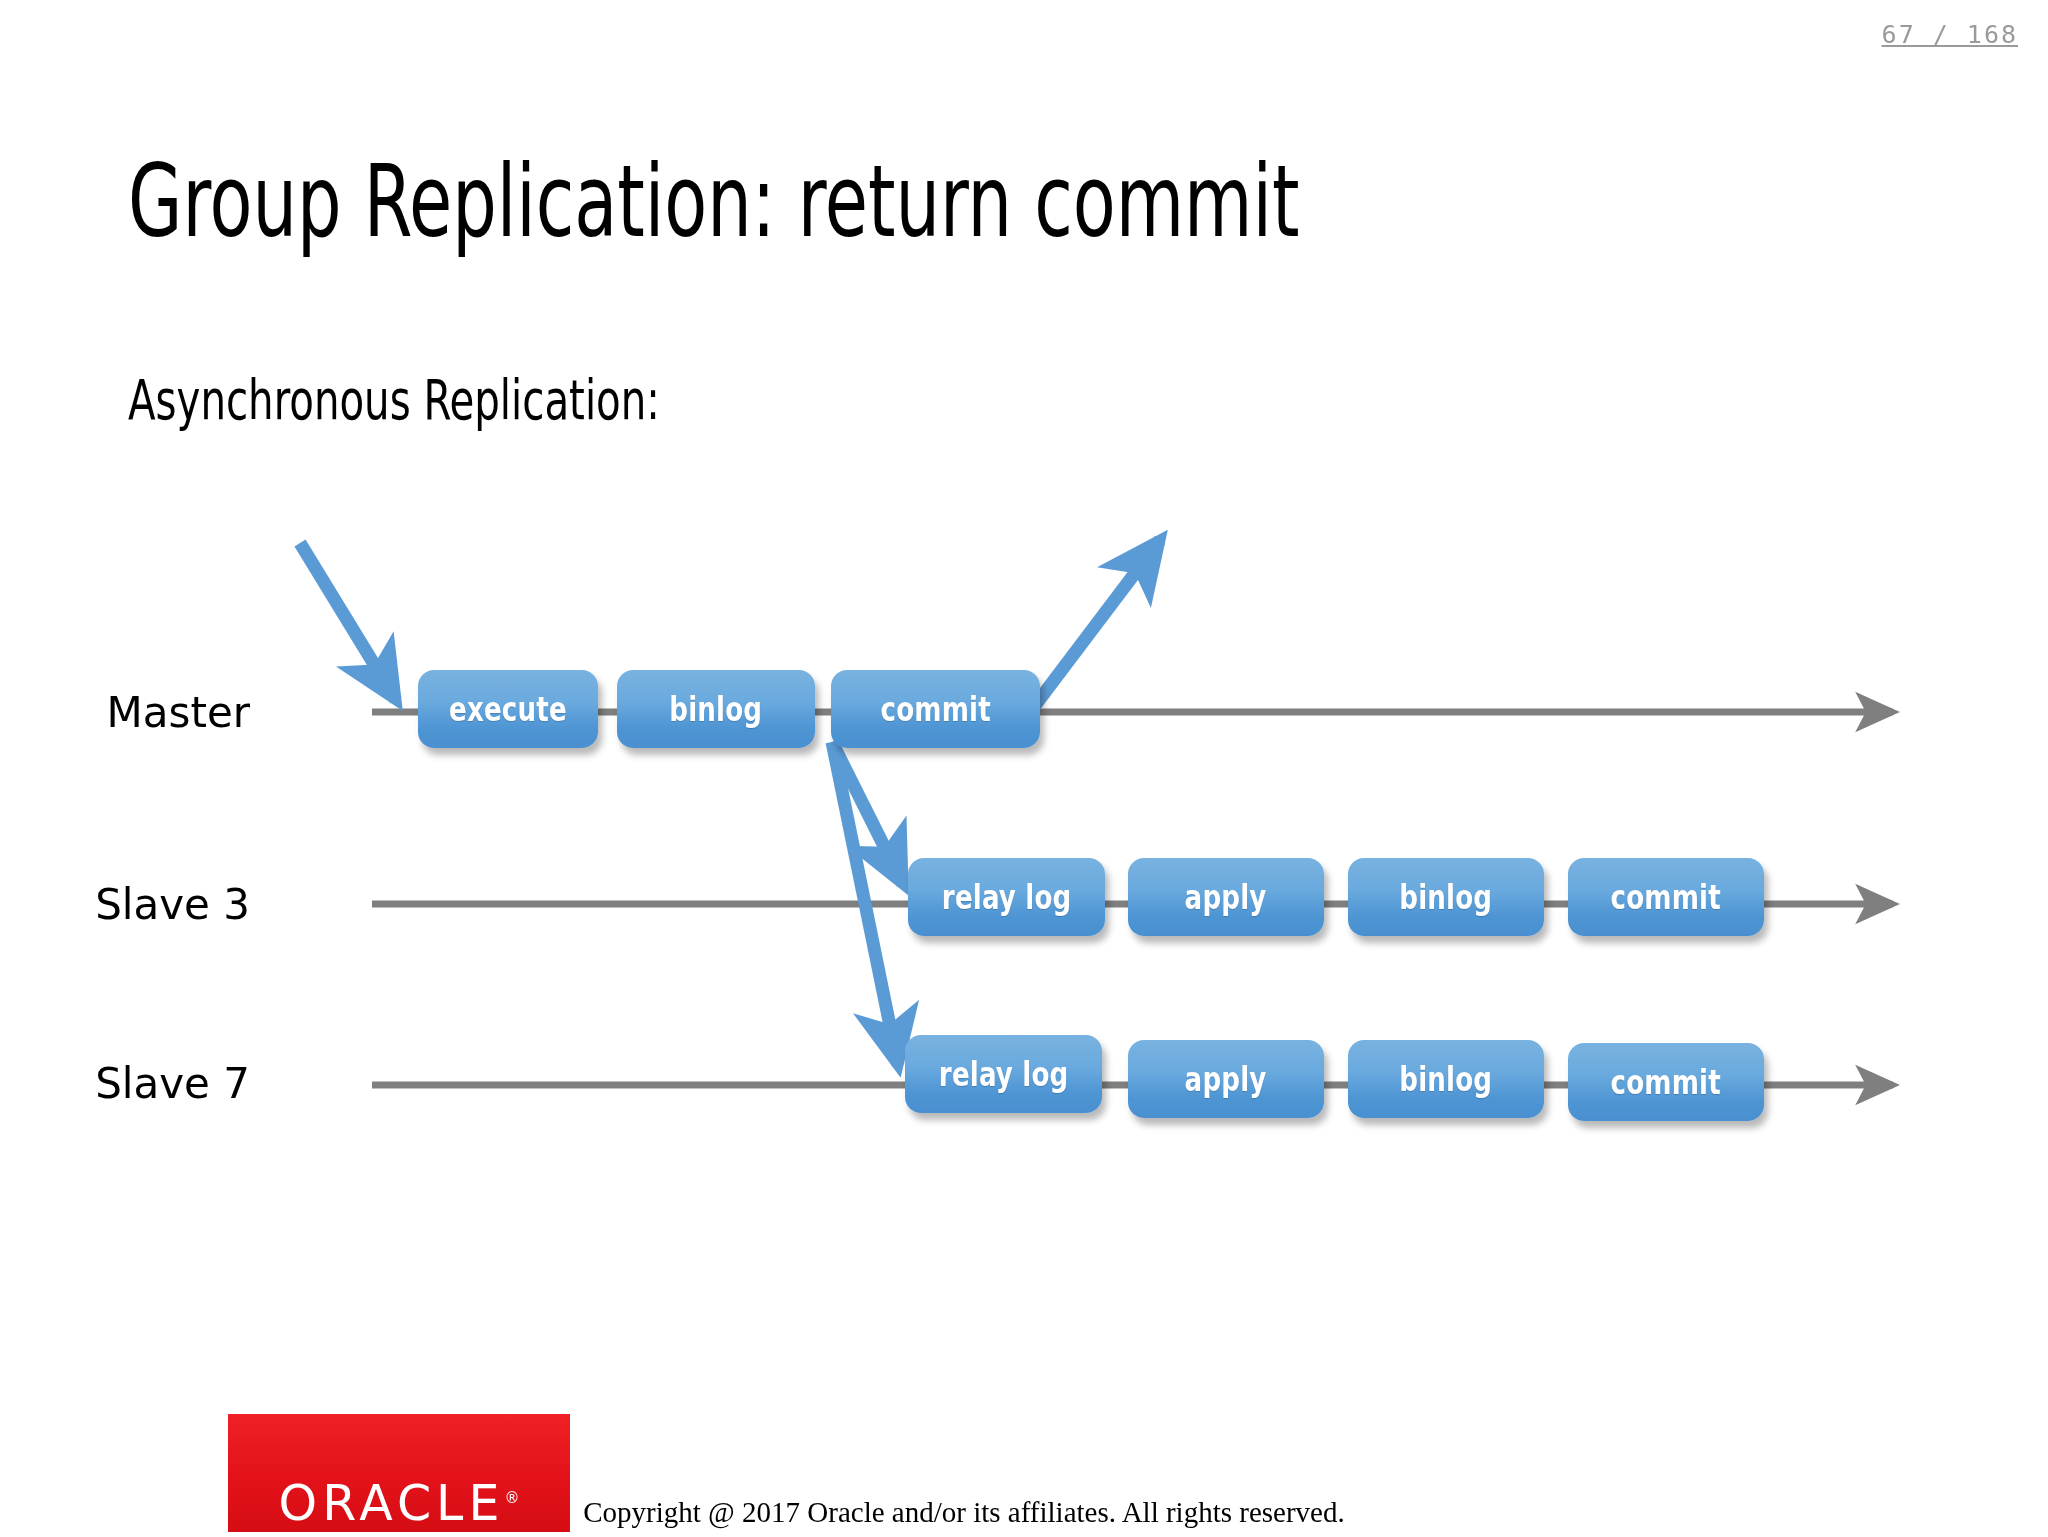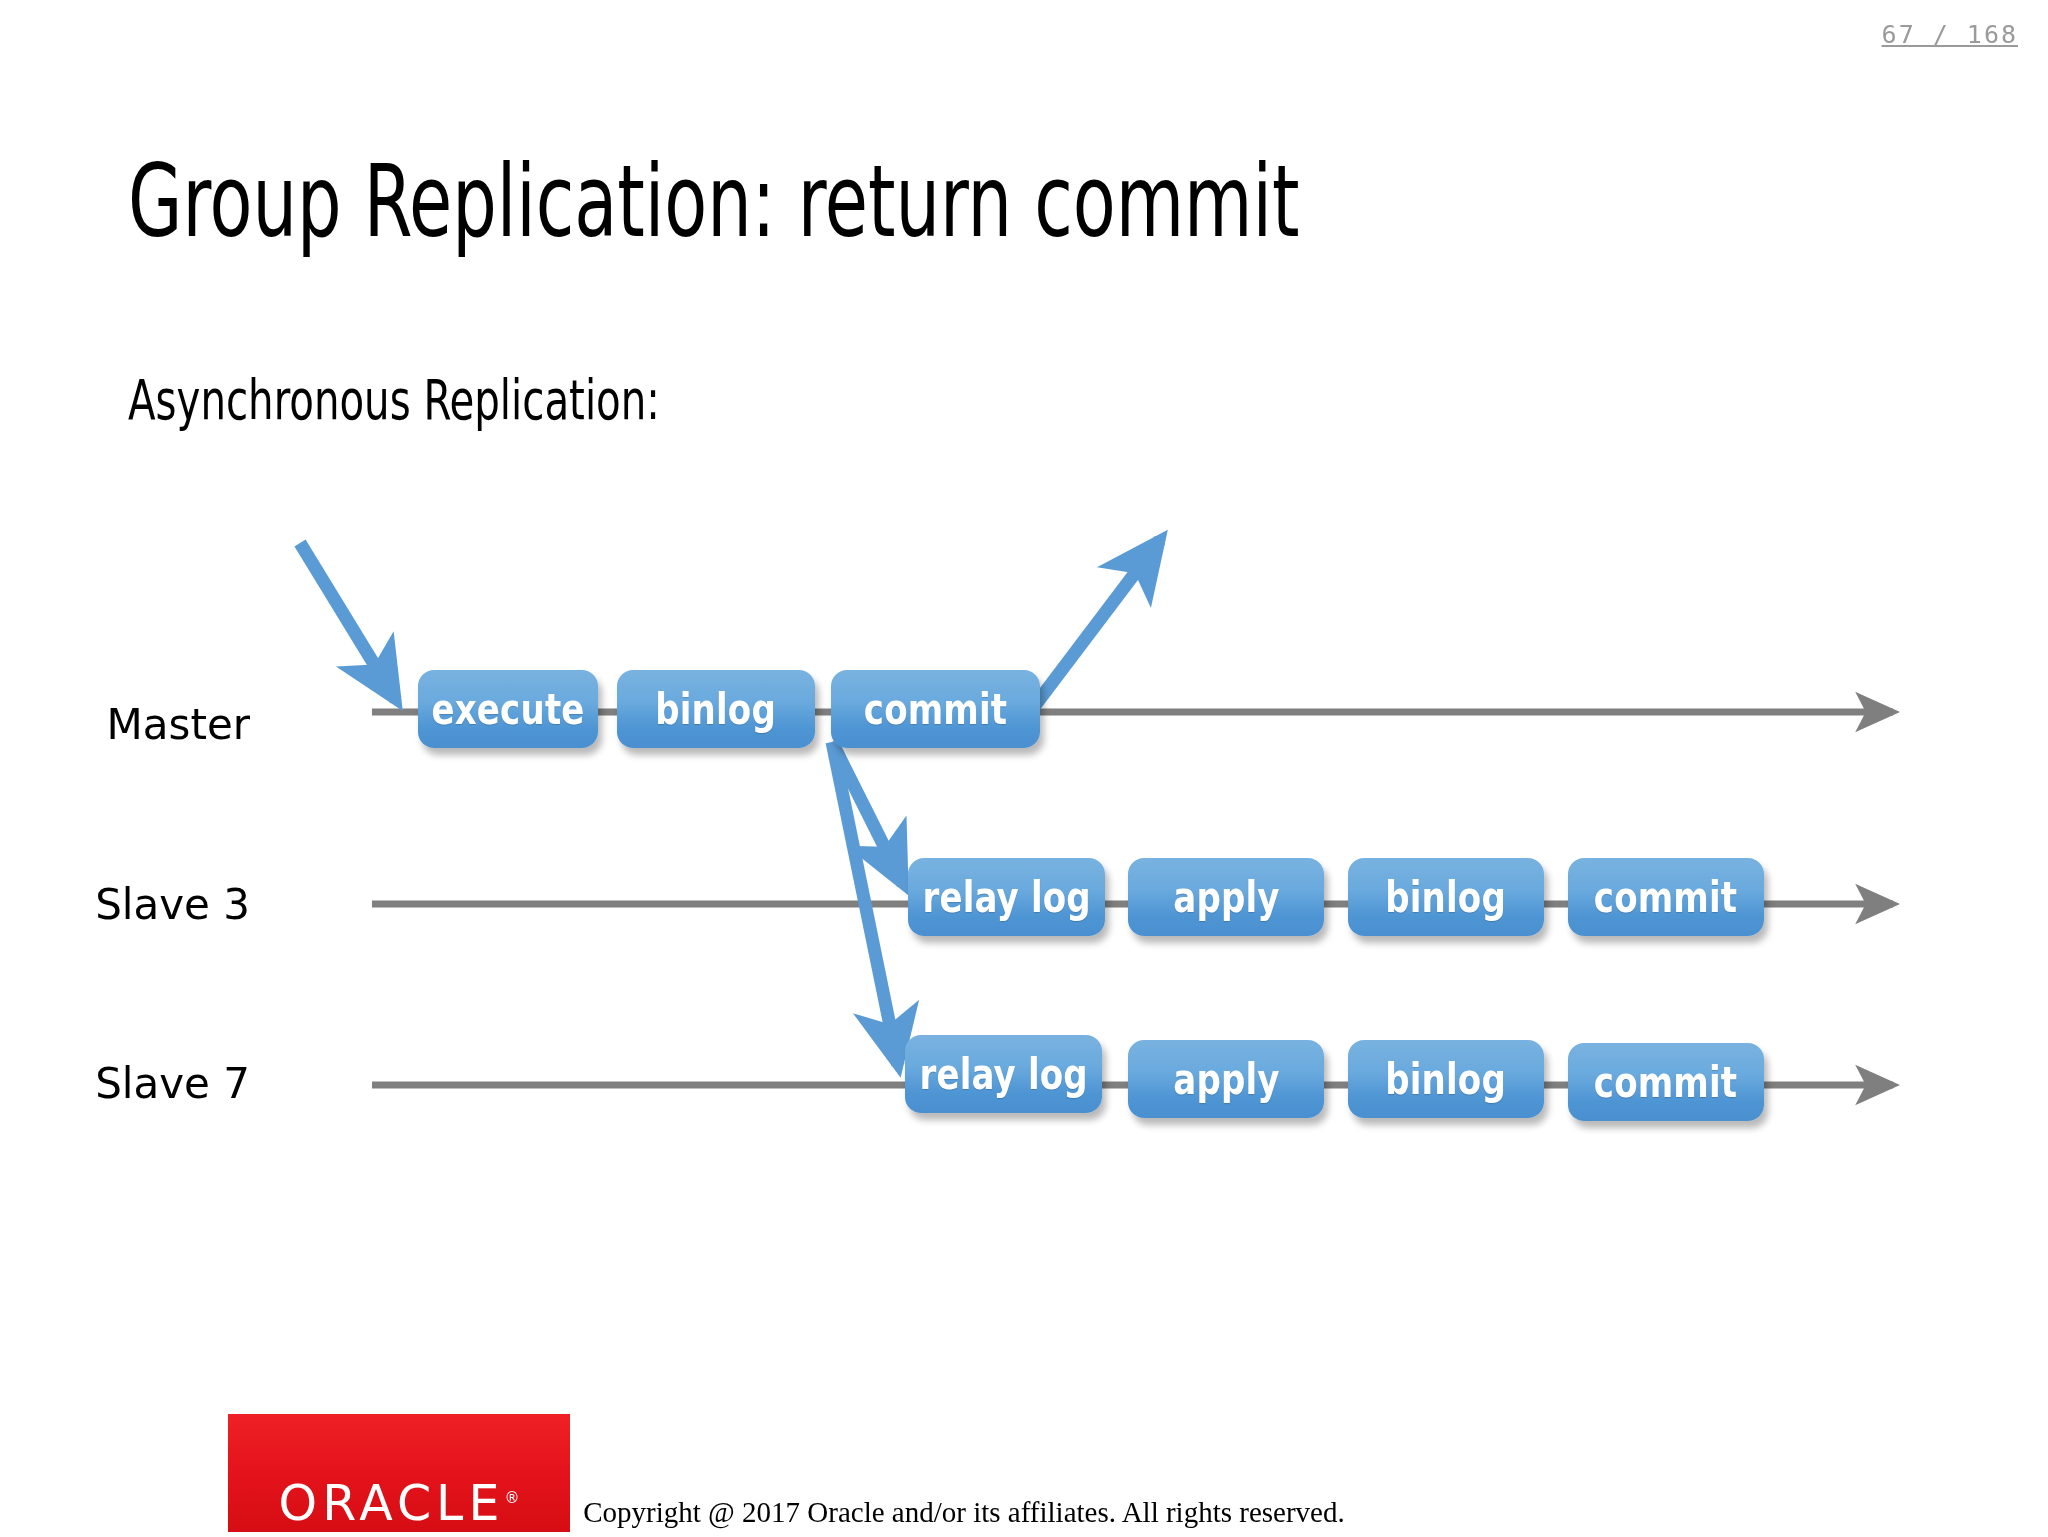--- a/index.html
+++ b/index.html
@@ -93,21 +93,21 @@
     border-radius: 16px;
     background: linear-gradient(to bottom, #79b2e0 0%, #6aaade 40%, #4e95d4 75%, #4a90d0 100%);
     box-shadow: 4px 7px 7px rgba(0,0,0,0.28);
     display: flex;
     align-items: center;
     justify-content: center;
     color: #ffffff;
     font-family: "DejaVu Sans Condensed", "Liberation Sans Narrow", "Liberation Sans", sans-serif;
     font-stretch: condensed;
     font-weight: bold;
-    font-size: 43px;
+    font-size: 33px;
     letter-spacing: 0.2px;
     white-space: nowrap;
     text-shadow: 0 1px 1px rgba(0,0,0,0.18);
   }
   .proc-box span {
     transform: scaleX(0.88);
     display: inline-block;
   }
 
   
@@ -175,21 +175,21 @@
 
     <line x1="300" y1="543" x2="396" y2="700" stroke="#5b9bd5" stroke-width="13" marker-end="url(#blue-head)"></line>
 
     <line x1="1030" y1="712" x2="1160" y2="540" stroke="#5b9bd5" stroke-width="13" marker-end="url(#blue-head)"></line>
 
     <line x1="832" y1="742" x2="903" y2="884" stroke="#5b9bd5" stroke-width="13" marker-end="url(#blue-head)"></line>
 
     <line x1="832" y1="742" x2="898" y2="1065" stroke="#5b9bd5" stroke-width="13" marker-end="url(#blue-head)"></line>
   </svg>
 
-  <div class="row-label" style="left:90px; top:692px; width:160px;margin-top:12px;">Master</div>
+  <div class="row-label" style="left:90px; top:692px; width:160px;">Master</div>
   <div class="row-label" style="left:90px; top:884px; width:160px;">Slave 3</div>
   <div class="row-label" style="left:90px; top:1063px; width:160px;">Slave 7</div>
 
   <div class="proc-box" style="left:418px; top:670px; width:180px; height:78px;">
     <span>execute</span>
   </div>
   <div class="proc-box" style="left:617px; top:670px; width:198px; height:78px;">
     <span>binlog</span>
   </div>
   <div class="proc-box" style="left:831px; top:670px; width:209px; height:78px;">

